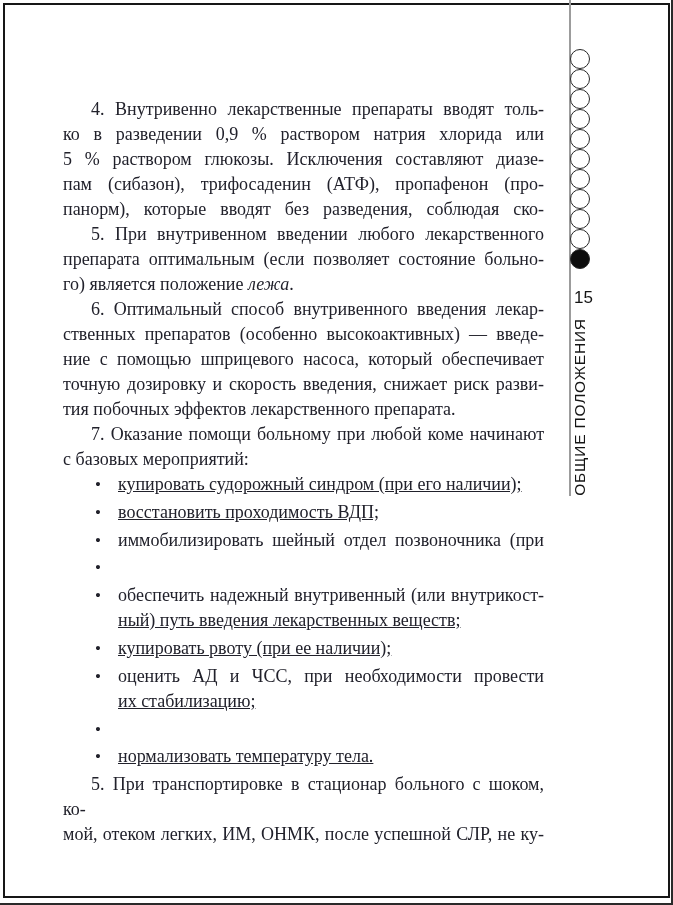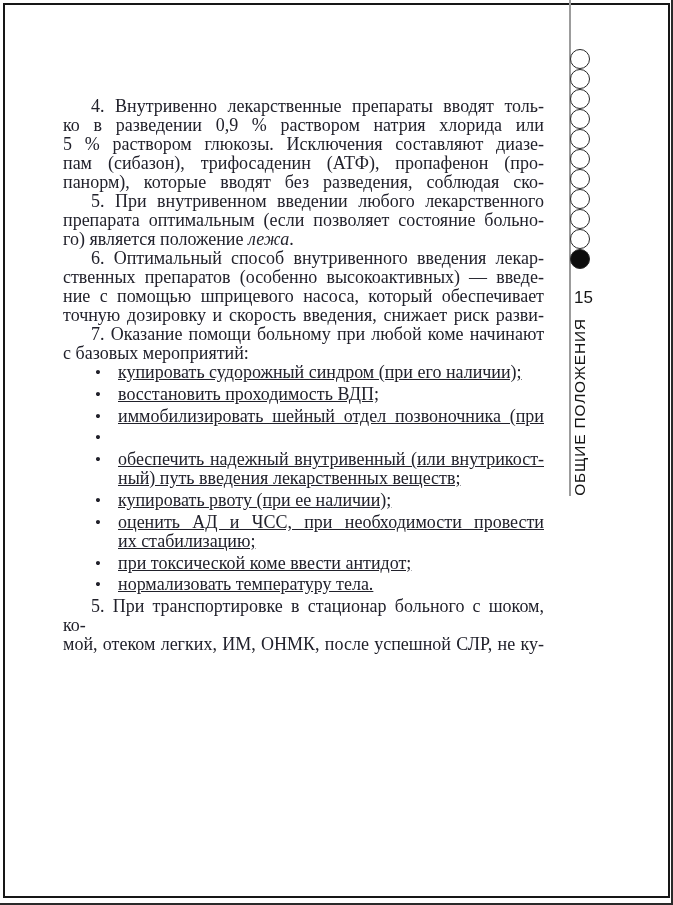--- a/index.html
+++ b/index.html
@@ -5,34 +5,34 @@
   html,body{margin:0;padding:0;width:673px;height:905px;background:#ffffff;overflow:hidden;}
   body{position:relative;font-family:"Liberation Serif",serif;
        border-right:2px solid #2a2a2a;border-bottom:2px solid #2a2a2a;box-sizing:border-box;}
 
   
   .frame{position:absolute;left:3px;top:3px;width:663px;height:891px;
          border:2px solid #161616;z-index:1;}
 
   
   .content{position:absolute;left:63px;top:97px;width:481px;z-index:2;
-           font-size:18px;line-height:19px;color:#21212b;}
+           font-size:18px;line-height:25px;color:#21212b;}
   .para{margin:0;}
   .para-body{white-space:pre-line;text-align:justify;text-align-last:justify;
              text-indent:28px;}
   .para-last{text-align:left;}
   .para-last i{}
 
   
   .bullets{list-style:none;margin:0;padding:0;}
   .bullet{display:flex;padding-left:32px;margin:0;}
   .bullet + .bullet{margin-top:2.8px;}
   .marker{flex:0 0 23px;font-size:17px;}
   .btext{flex:1;min-width:0;}
-  .bt-body{display:block;white-space:pre-line;text-align:justify;text-align-last:justify;text-decoration:underline;}
+  .bt-body{display:block;white-space:pre-line;text-align:justify;text-align-last:justify;}
   .bt-last{display:block;text-align:left;text-decoration:underline;}
 
   .para-8{margin-top:3px;}
 
   
   .side-rule{position:absolute;left:569px;top:0;width:2px;height:496px;
              background:#9c9c9c;z-index:3;}
   .tabs{position:absolute;left:570px;top:49px;z-index:4;}
   .tab-circle{width:18px;height:18px;border:1.6px solid #262626;border-radius:50%;
               background:#ffffff;box-sizing:content-box;}
@@ -64,20 +64,21 @@
     <div class="para-body">5. При внутривенном введении любого лекарственного
 препарата оптимальным (если позволяет состояние больно-</div>
     <div class="para-last"><span>го) является положение </span><i>лежа</i><span>.</span></div>
   </div>
 
   <div class="para">
     <div class="para-body">6. Оптимальный способ внутривенного введения лекар-
 ственных препаратов (особенно высокоактивных) — введе-
 ние с помощью шприцевого насоса, который обеспечивает
 точную дозировку и скорость введения, снижает риск разви-</div>
+    <div class="para-last">тия побочных эффектов лекарственного препарата.</div>
   </div>
 
   <div class="para">
     <div class="para-body">7. Оказание помощи больному при любой коме начинают</div>
     <div class="para-last">с базовых мероприятий:</div>
   </div>
 
   <ul class="bullets">
 
       <li class="bullet">
@@ -126,24 +127,20 @@
       <li class="bullet">
         <span class="marker">•</span>
         <span class="btext">
           <span class="bt-body">оценить АД и ЧСС, при необходимости провести</span>
           <span class="bt-last">их стабилизацию;</span>
         </span>
       </li>
 
       <li class="bullet">
         <span class="marker">•</span>
-        <span class="btext">
-          <span class="bt-body"></span>
-          <span class="bt-last">при токсической коме ввести антидот;</span>
-        </span>
       </li>
 
       <li class="bullet">
         <span class="marker">•</span>
         <span class="btext">
           <span class="bt-body"></span>
           <span class="bt-last">нормализовать температуру тела.</span>
         </span>
       </li>
     </ul>

